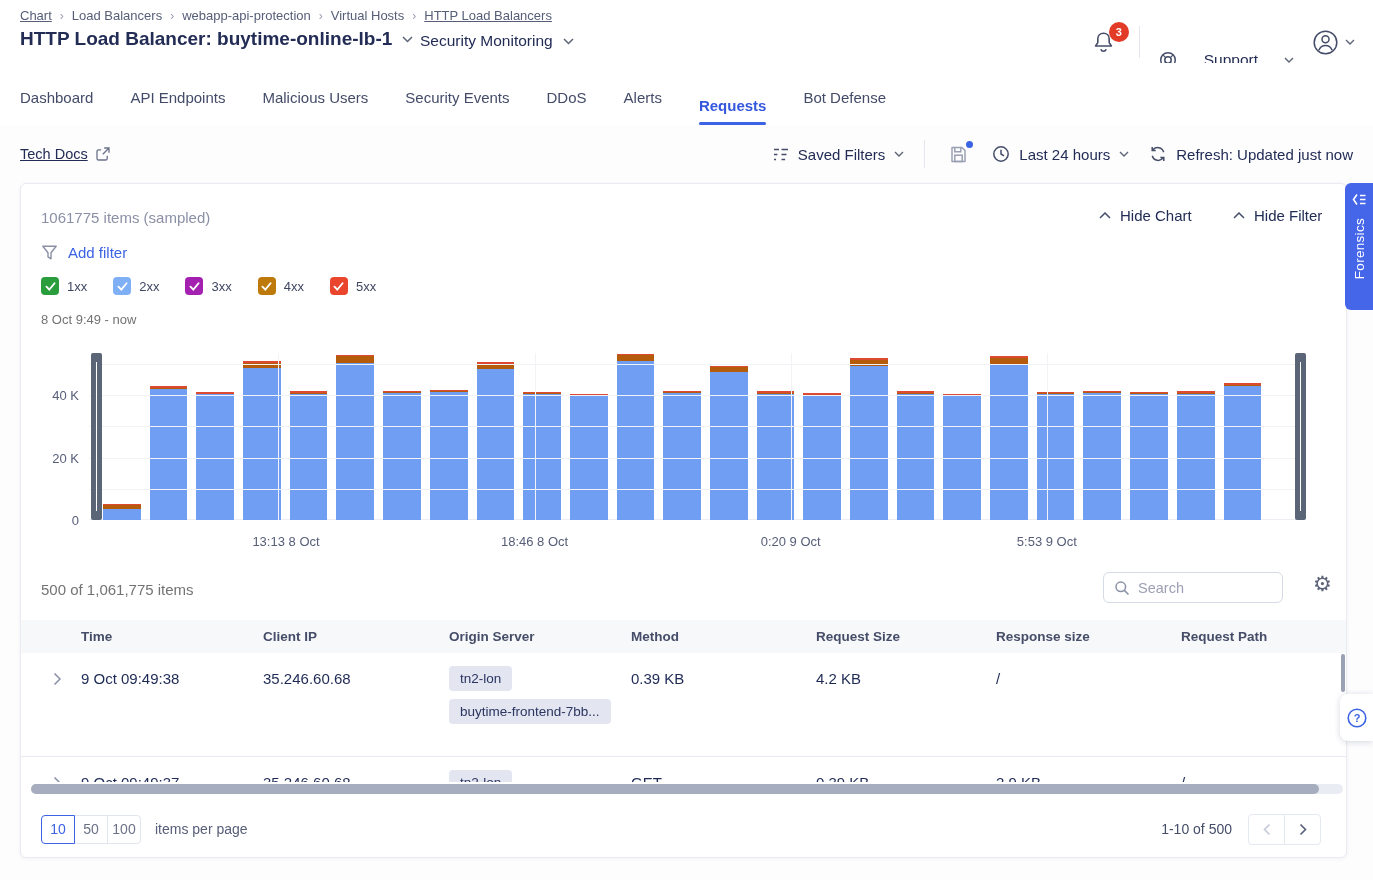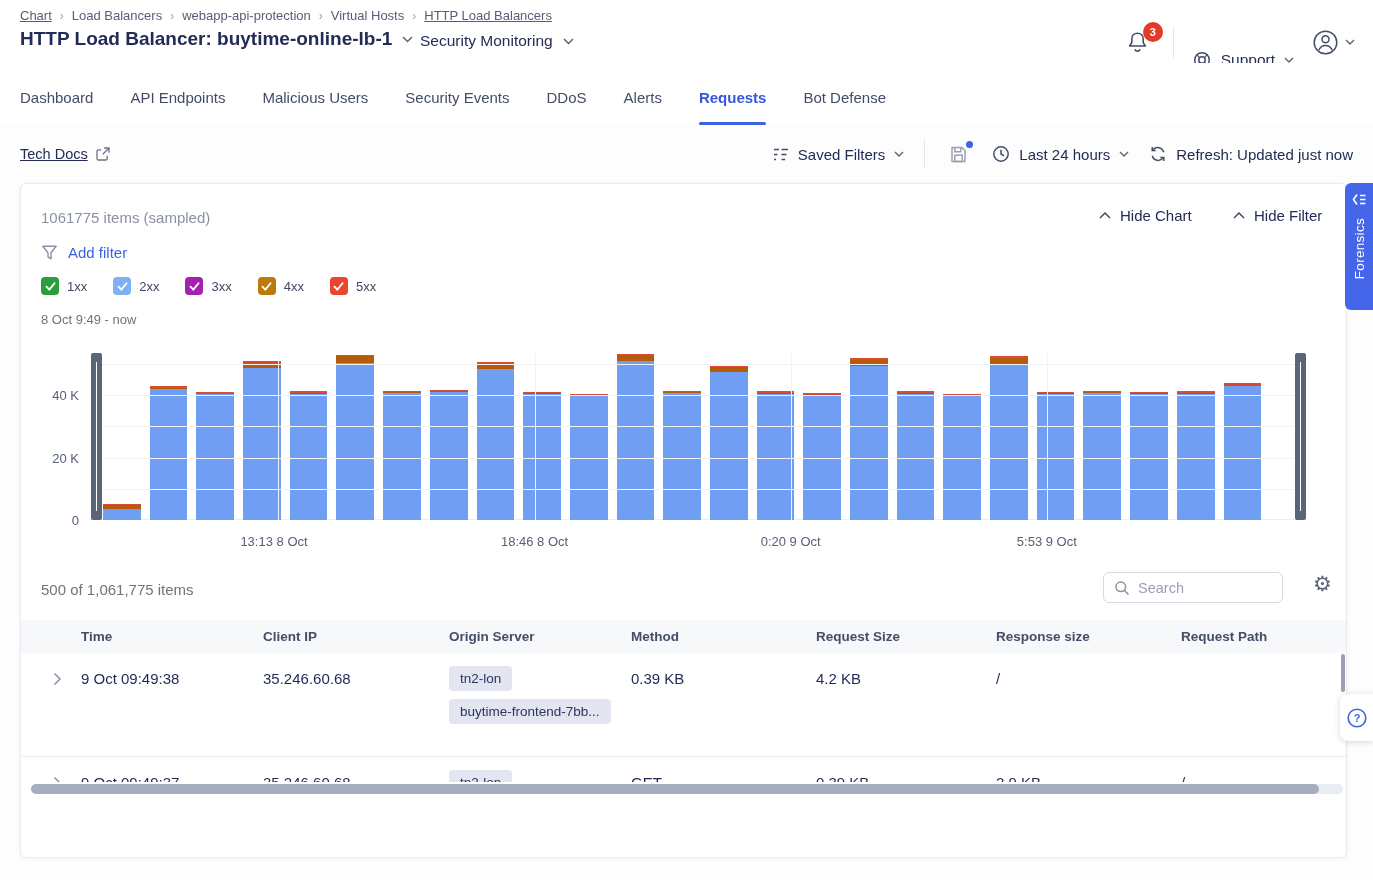--- a/index.html
+++ b/index.html
@@ -13,27 +13,27 @@
   .breadcrumb .bc-item { cursor:pointer; }
   .breadcrumb .bc-link { text-decoration:underline; }
   .breadcrumb .bc-sep { color:#9aa0b2; font-size:12px; }
   .title-row { position:absolute; top:28px; left:20px; display:flex; align-items:center; gap:10px; }
   .page-title { font-size:19px; font-weight:700; color:#222c55; }
   .view-selector { position:absolute; top:32px; left:420px; display:flex; align-items:center; gap:10px; font-size:15.5px; color:#222c55; }
   .header-right { position:absolute; top:14px; right:18px; display:flex; align-items:center; gap:18px; }
   .bell-wrap { position:relative; padding:2px 6px; }
   .badge { position:absolute; top:-6px; right:-8px; min-width:20px; height:20px; border-radius:10px; background:#e23c28; color:#fff; font-size:11px; font-weight:700; display:flex; align-items:center; justify-content:center; }
   .hdr-divider { width:1px; height:32px; background:#e4e7ee; }
-  .support { display:flex; align-items:center; gap:9px; font-size:15.5px; color:#222c55;margin-top:36px; }
+  .support { display:flex; align-items:center; gap:26px; font-size:15.5px; color:#222c55;margin-top:36px; }
   .account { display:flex; align-items:center; gap:6px; }
 
   
   .tabbar { position:absolute; top:63px; left:0; right:0; height:62px; background:#fff; display:flex; gap:37px; padding:26px 0 0 20px; }
   .tab { font-size:15px; color:#434b68; padding-bottom:13px; position:relative; cursor:pointer; white-space:nowrap; }
-  .tab.active { color:#3457dd; font-weight:700; }
+  .tab.active { color:#3457dd; font-weight:700;margin-top:8px; }
   .tab.active::after { content:""; position:absolute; left:0; right:0; bottom:0; height:3px; background:#3b63e4; border-radius:2px; }
 
   
   .toolbar { position:absolute; top:140px; left:20px; right:20px; height:28px; display:flex; align-items:center; }
   .techdocs { display:flex; align-items:center; gap:8px; font-size:14.5px; color:#222c55; }
   .techdocs .td-label { text-decoration:underline; font-weight:500; }
   .toolbar-right { margin-left:auto; display:flex; align-items:center; gap:20px; font-size:15px; color:#222c55; }
   .tb-group { display:flex; align-items:center; gap:9px; cursor:pointer; }
   .tb-divider { width:1px; height:28px; background:#e4e7ee; }
   .save-wrap { position:relative; padding:2px 4px; }
@@ -468,21 +468,21 @@
         <div class="vgrid" style="left: 445.538px;"></div>
         <div class="vgrid" style="left: 701.692px;"></div>
         <div class="vgrid" style="left: 957.846px;"></div>
         <div class="vgrid" style="left: 1214px;"></div>
         <div class="handle handle-left"></div>
         <div class="handle handle-right"></div>
       </div>
   <div class="ylab" style="top: 160px;">0</div>
       <div class="ylab" style="top: 97.5701px;">20 K</div>
       <div class="ylab" style="top: 35.1402px;">40 K</div>
-      <div class="xlab" style="left: 185px;">13:13 8 Oct</div>
+      <div class="xlab" style="left: 197px;">13:13 8 Oct</div>
       <div class="xlab" style="left: 445.538px;">18:46 8 Oct</div>
       <div class="xlab" style="left: 701.692px;">0:20 9 Oct</div>
       <div class="xlab" style="left: 957.846px;">5:53 9 Oct</div>
     </div>
 
   <div class="table-summary">500 of 1,061,775 items</div>
 
   <div class="search-box">
     <span>
       <svg width="16" height="16" viewBox="0 0 16 16">
@@ -537,20 +537,47 @@
         <div class="td">2.9 KB</div>
         <div class="td">/</div>
       </div>
     </div>
 
   <div class="hscroll">
       <div class="hthumb"></div>
     </div>
   <div class="vthumb"></div>
 
+  <div class="pager">
+    <div class="size-group">
+        <div class="size-btn active">10</div>
+        <div class="size-btn">50</div>
+        <div class="size-btn">100</div>
+      </div>
+    <span class="perpage">items per page</span>
+    <div class="pager-right">
+      <span class="range">1-10 of 500</span>
+      <div class="nav-group">
+        <div class="nav-btn">
+          <span>
+            <svg width="8" height="13" viewBox="0 0 8 13">
+                <path d="M6.5 1.5L1.5 6.5l5 5" fill="none" stroke="#c3c9d8" stroke-width="1.6"></path>
+              </svg>
+          </span>
+        </div>
+        <div class="nav-btn">
+          <span>
+            <svg width="8" height="13" viewBox="0 0 8 13">
+                <path d="M1.5 1.5l5 5-5 5" fill="none" stroke="#565e78" stroke-width="1.6"></path>
+              </svg>
+          </span>
+        </div>
+      </div>
+    </div>
+  </div>
 </div>
 
 <div class="forensics">
   <span>
     <svg width="15" height="13" viewBox="0 0 15 13">
         <path d="M5 1.5L1.5 6.5 5 11.5" fill="none" stroke="#fff" stroke-width="1.6"></path>
         <path d="M8 2.5h5.5M8 6.5h5.5M8 10.5h5.5" stroke="#fff" stroke-width="1.6"></path>
       </svg>
   </span>
   <span class="forensics-label">Forensics</span>

